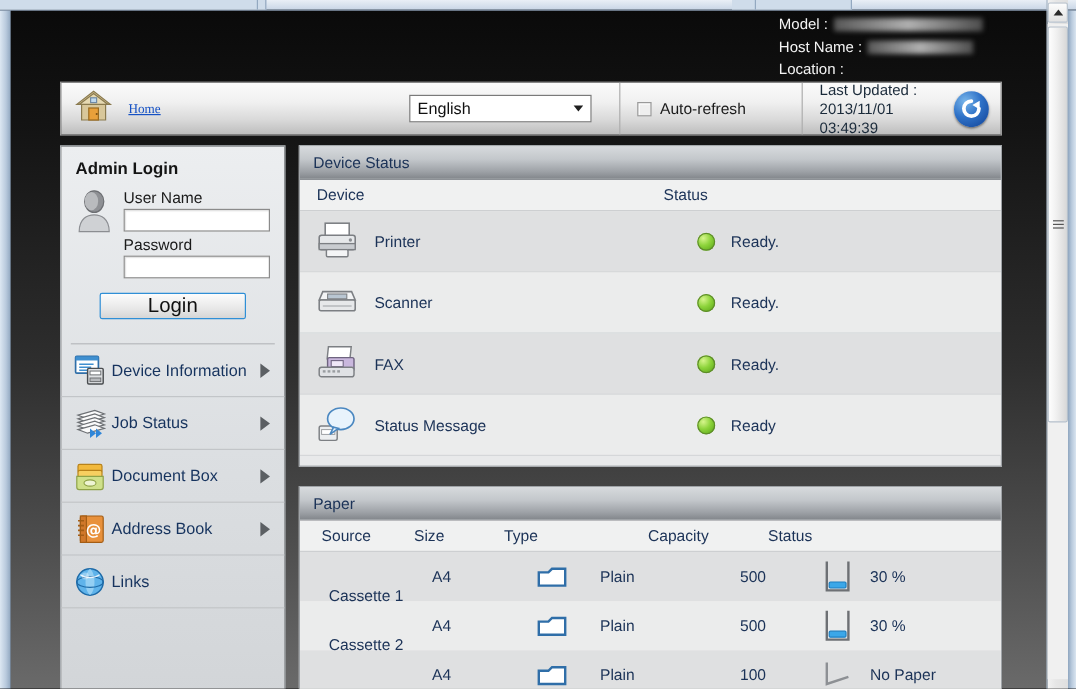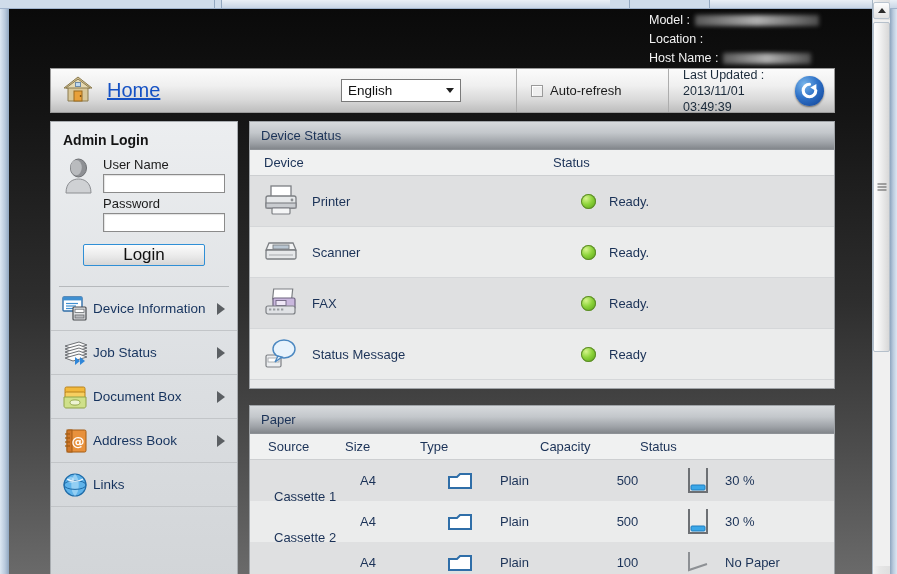--- a/index.html
+++ b/index.html
@@ -93,24 +93,24 @@
     display: flex; align-items: stretch;
   }
   .hb-cell { display: flex; align-items: center; height: 100%; }
   .hb-home { width: 290px; padding-left: 12px; gap: 14px; }
   .hb-lang { width: 175px; }
   .hb-auto { width: 152px; border-left: 1px solid #adadad; padding-left: 14px; gap: 7px; }
   .hb-upd  { flex: 1; border-left: 1px solid #adadad; padding-left: 14px;
              justify-content: space-between; padding-right: 10px; }
 
   .home-link {
-    color: #1551c4; font-size: 20px; text-decoration: underline; cursor: pointer;
+    color: #1551c4; font-size: 11px; text-decoration: underline; cursor: pointer; font-family: Liberation Serif, serif;
   }
   .lang-select {
-    width: 120px; height: 23px; background: #fff; border: 1px solid #7a7a7a;
+    width: 152px; height: 23px; background: #fff; border: 1px solid #7a7a7a;
     font-family: "Liberation Sans", sans-serif; font-size: 13.5px; color: #111;
     padding-left: 6px; display: flex; align-items: center; justify-content: space-between;
     padding-right: 6px; cursor: pointer;
   }
   .caret {
     width: 0; height: 0; border-left: 4px solid transparent;
     border-right: 4px solid transparent; border-top: 5px solid #1f1f1f;
   }
   .chk {
     width: 12px; height: 12px; background: #efefef;
@@ -233,25 +233,25 @@
   <div class="chrome-right"></div>
 
   <div class="page-bg">
 
     <div class="masthead">
       <div class="mast-row">
         <span class="mast-label">Model :</span>
         <span class="redact w1"></span>
       </div>
       <div class="mast-row">
-        <span class="mast-label">Location :</span>
-      </div>
-      <div class="mast-row">
         <span class="mast-label">Host Name :</span>
         <span class="redact w2"></span>
+      </div>
+      <div class="mast-row">
+        <span class="mast-label">Location :</span>
       </div>
     </div>
 
     <div class="headerbar">
 
       <div class="hb-cell hb-home">
         <span>
           <svg width="30" height="28" viewBox="0 0 30 28">
             <polygon points="15,2 29,13 25,13 25,26 5,26 5,13 1,13" fill="#d8c79a" stroke="#8a7a4e" stroke-width="1"></polygon>
             <polygon points="15,4 27,13 3,13" fill="#e6d9b2" stroke="#8a7a4e" stroke-width="1"></polygon>

